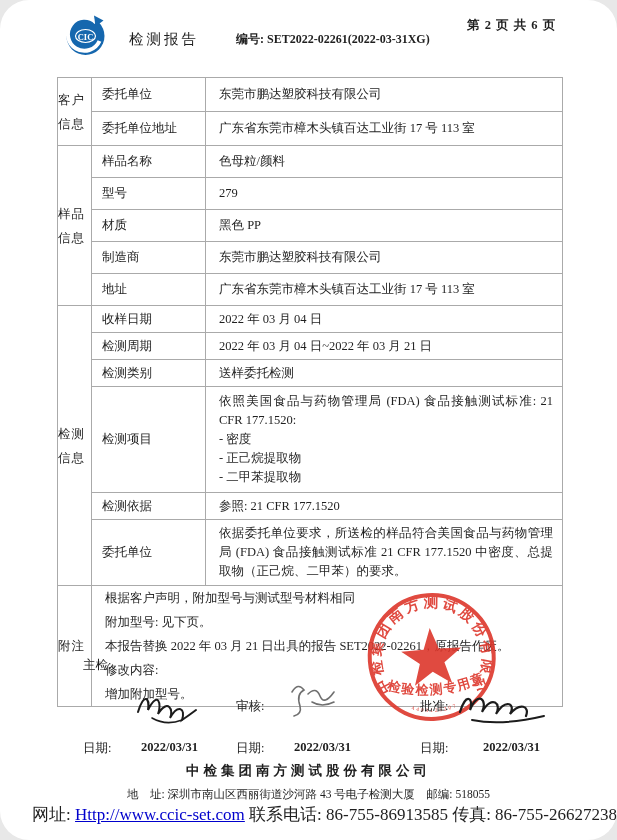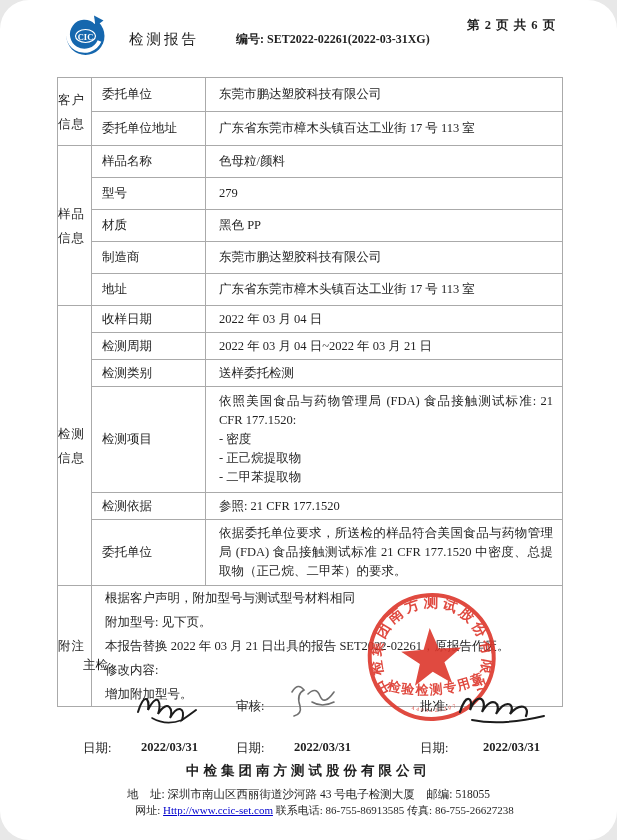--- a/index.html
+++ b/index.html
@@ -42,21 +42,21 @@
           transform:rotate(-4deg); opacity:0.9; pointer-events:none; }
   
   .sig-label { position:absolute; font-size:12.5px; }
   .sig-svg { position:absolute; }
   .date-label { position:absolute; font-size:12.5px; }
   .date-val { position:absolute; font-size:12.5px;font-weight:bold; }
   
   .ft-company { position:absolute; left:0; top:762px; width:100%; text-align:center;
                 font-size:13.5px; font-weight:bold; letter-spacing:4px; }
   .ft-line1 { position:absolute; left:0; top:787px; width:100%; text-align:center; font-size:11.5px; }
-  .ft-line2 { position:absolute; left:0; top:803px; width:100%; text-align:center; font-size:11px;padding-left:32px; }
+  .ft-line2 { position:absolute; left:0; top:803px; width:100%; text-align:center; font-size:17px;padding-left:32px; }
   .ft-link { color:#0000cc; text-decoration:underline; }
 </style>
 </head>
 <body>
 
 <div class="page">
 
   <svg class="logo" viewBox="0 0 45 45">
     <circle cx="22.5" cy="23" r="19" fill="#1567ae"></circle>
     <path d="M 33,9.5 A 16.5,16.5 0 1 0 36.5,28" fill="none" stroke="#ffffff" stroke-width="4"></path>

